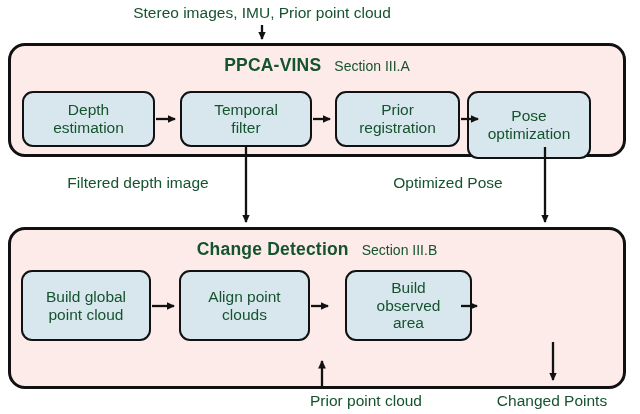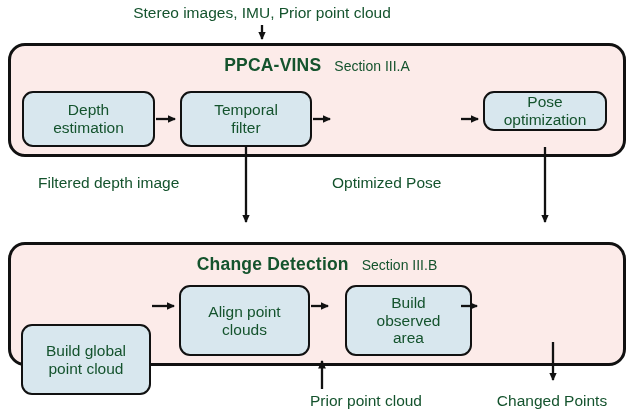--- a/index.html
+++ b/index.html
@@ -7,42 +7,42 @@
     position:relative; width:640px; height:414px; background:#ffffff;
     font-family:Liberation Sans, sans-serif; color:#14532d; overflow:hidden;
   }
   .container-box {
     position:absolute; left:8px; width:618px;
     background:var(--container-fill,#fcebe9);
     border:3px solid #111111; border-radius:17px;
     box-sizing:border-box;
   }
   .container-box.ppca   { top:43px;  height:114px; }
-  .container-box.change { top:242px; height:124px; }
+  .container-box.change { top:227px; height:162px; }
   .title-row {
     display:flex; justify-content:center; align-items:baseline; gap:13px;
     margin-top:9px;
   }
   .module-title { font-weight:bold; font-size:17.5px; letter-spacing:0.2px; }
   .section-tag  { font-size:14px; }
   .node {
     position:absolute;
     background:var(--node-fill,#d8e7ee);
     border:2px solid #111111; border-radius:11px;
     box-sizing:border-box;
     display:flex; align-items:center; justify-content:center;
     text-align:center;
   }
   .node-label {
     font-size:15.5px; line-height:1.16; white-space:pre-line; padding:2px 3px;
   }
   .float-label {
     position:absolute; font-size:15.5px; line-height:1.1;
   }
-  .ta-r { text-align:left; }
+  .ta-r { text-align:center; }
   .ta-c { text-align:center; }
   svg.wires { position:absolute; left:0; top:0; pointer-events:none; }
   svg.wires line { stroke:#111111; stroke-width:2.3; }
 </style>
 </head>
 <body>
 
 <div class="canvas">
 
   <div class="float-label ta-c" style="left:62px; top:4px; width:400px;">Stereo images, IMU, Prior point cloud</div>
@@ -53,35 +53,39 @@
       <span class="section-tag">Section III.A</span>
     </div>
     <div class="node" style="left:11px;  top:45px; width:133px; height:56px;">
       <span class="node-label">Depth
 estimation</span>
     </div>
     <div class="node" style="left:169px; top:45px; width:132px; height:56px;">
       <span class="node-label">Temporal
 filter</span>
     </div>
-    <div class="node" style="left:472px; top:45px; width:124px; height:40px;">
+    <div class="node" style="left:324px; top:45px; width:125px; height:56px;">
+      <span class="node-label">Prior
+registration</span>
+    </div>
+    <div class="node" style="left:456px; top:45px; width:124px; height:68px;">
       <span class="node-label">Pose
 optimization</span>
     </div>
   </div>
 
   <div class="float-label ta-r" style="left:38px; top:174px; width:200px;">Filtered depth image</div>
-  <div class="float-label ta-r" style="left:332px; top:174px; width:200px;">Optimized Pose</div>
+  <div class="float-label ta-r" style="left:348px; top:174px; width:200px;">Optimized Pose</div>
 
   <div class="container-box change">
     <div class="title-row">
       <span class="module-title">Change Detection</span>
       <span class="section-tag">Section III.B</span>
     </div>
-    <div class="node" style="left:10px;  top:40px; width:130px; height:71px;margin-top:39px;">
+    <div class="node" style="left:10px;  top:40px; width:130px; height:71px;">
       <span class="node-label">Build global
 point cloud</span>
     </div>
     <div class="node" style="left:168px; top:40px; width:131px; height:71px;">
       <span class="node-label">Align point
 clouds</span>
     </div>
     <div class="node" style="left:322px; top:40px; width:127px; height:71px;margin-left:12px;">
       <span class="node-label">Build
 observed

